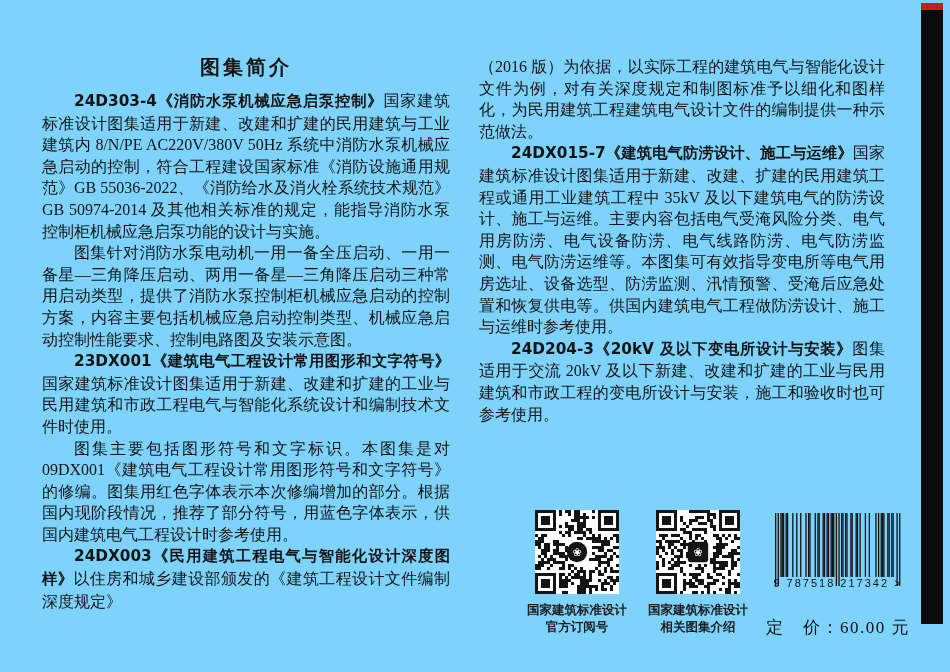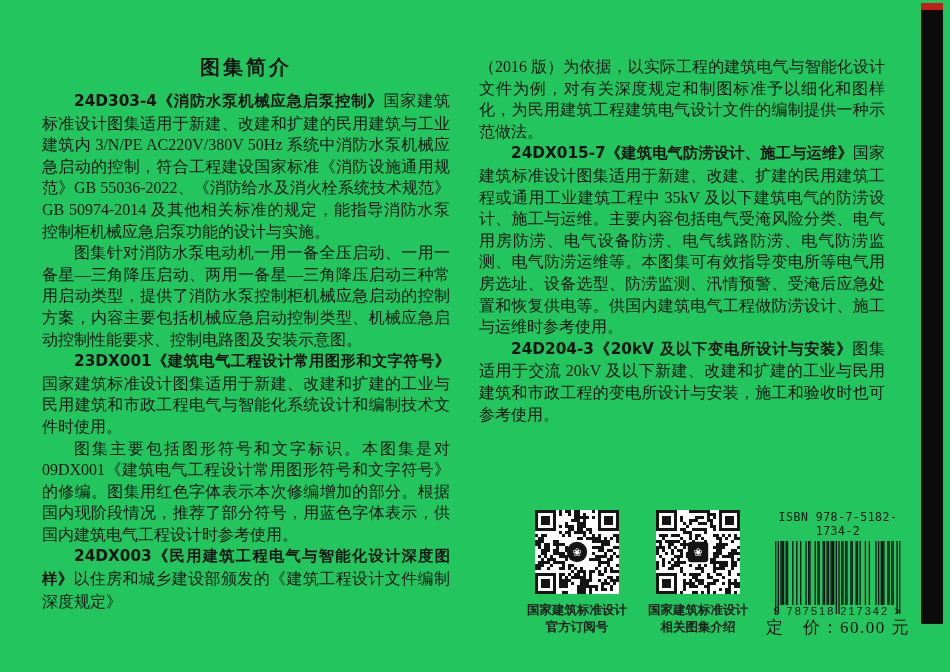--- a/index.html
+++ b/index.html
@@ -1,20 +1,20 @@
 <!DOCTYPE html>
 <html><head>
 <meta charset="utf-8">
 <style>
   html,body{margin:0;padding:0;}
   body{
     width:950px;height:672px;background:#f7f7f6;position:relative;overflow:hidden;
     font-family:"Liberation Serif","DejaVu Serif",serif;color:#141414;
   }
-  .page{position:absolute;inset:0;background:#22c55e;}
+  .page{position:absolute;inset:0;background:#7dd3fc;}
   
   .col{position:absolute;}
   .col-left{left:42px;top:54px;width:408px;}
   .col-right{left:470px;top:56px;width:406px;margin-left:9px;}
   .doc-title{
     text-align:center;font-family:"DejaVu Sans","Liberation Sans",sans-serif;
     font-weight:bold;font-size:20px;line-height:26px;letter-spacing:3px;margin:0 0 10px 0;
   }
   .para{margin:0;font-size:16px;line-height:21.6px;text-align:justify;}
   .para.indent{text-indent:2em;}
@@ -56,21 +56,21 @@
   .spine{position:absolute;left:921px;top:3px;width:22px;height:621px;}
   .spine-red{position:absolute;left:0;top:0;width:100%;height:7px;}
 </style>
 </head>
 <body>
 
 <div class="page">
 
   <div class="col col-left" id="col-left">
       <div class="doc-title">图集简介</div>
-      <div class="para indent"><span class="seg seg-b">24D303-4《消防水泵机械应急启泵控制》</span><span class="seg">国家建筑标准设计图集适用于新建、改建和扩建的民用建筑与工业建筑内 3/N/PE AC220V/380V 50Hz 系统中消防水泵机械应急启动的控制，符合工程建设国家标准《消防设施通用规范》GB 55036-2022、《消防给水及消火栓系统技术规范》GB 50974-2014 及其他相关标准的规定，能指导消防水泵控制柜机械应急启泵功能的设计与实施。</span></div>
+      <div class="para indent"><span class="seg seg-b">24D303-4《消防水泵机械应急启泵控制》</span><span class="seg">国家建筑标准设计图集适用于新建、改建和扩建的民用建筑与工业建筑内 8/N/PE AC220V/380V 50Hz 系统中消防水泵机械应急启动的控制，符合工程建设国家标准《消防设施通用规范》GB 55036-2022、《消防给水及消火栓系统技术规范》GB 50974-2014 及其他相关标准的规定，能指导消防水泵控制柜机械应急启泵功能的设计与实施。</span></div>
       <div class="para indent"><span class="seg">图集针对消防水泵电动机一用一备全压启动、一用一备星—三角降压启动、两用一备星—三角降压启动三种常用启动类型，提供了消防水泵控制柜机械应急启动的控制方案，内容主要包括机械应急启动控制类型、机械应急启动控制性能要求、控制电路图及安装示意图。</span></div>
       <div class="para indent"><span class="seg seg-b">23DX001《建筑电气工程设计常用图形和文字符号》</span><span class="seg">国家建筑标准设计图集适用于新建、改建和扩建的工业与民用建筑和市政工程电气与智能化系统设计和编制技术文件时使用。</span></div>
       <div class="para indent"><span class="seg">图集主要包括图形符号和文字标识。本图集是对 09DX001《建筑电气工程设计常用图形符号和文字符号》的修编。图集用红色字体表示本次修编增加的部分。根据国内现阶段情况，推荐了部分符号，用蓝色字体表示，供国内建筑电气工程设计时参考使用。</span></div>
       <div class="para indent"><span class="seg seg-b">24DX003《民用建筑工程电气与智能化设计深度图样》</span><span class="seg">以住房和城乡建设部颁发的《建筑工程设计文件编制深度规定》</span></div>
     </div>
   <div class="col col-right" id="col-right">
       <div class="para"><span class="seg">（2016 版）为依据，以实际工程的建筑电气与智能化设计文件为例，对有关深度规定和制图标准予以细化和图样化，为民用建筑工程建筑电气设计文件的编制提供一种示范做法。</span></div>
       <div class="para indent"><span class="seg seg-b">24DX015-7《建筑电气防涝设计、施工与运维》</span><span class="seg">国家建筑标准设计图集适用于新建、改建、扩建的民用建筑工程或通用工业建筑工程中 35kV 及以下建筑电气的防涝设计、施工与运维。主要内容包括电气受淹风险分类、电气用房防涝、电气设备防涝、电气线路防涝、电气防涝监测、电气防涝运维等。本图集可有效指导变电所等电气用房选址、设备选型、防涝监测、汛情预警、受淹后应急处置和恢复供电等。供国内建筑电气工程做防涝设计、施工与运维时参考使用。</span></div>
       <div class="para indent"><span class="seg seg-b">24D204-3《20kV 及以下变电所设计与安装》</span><span class="seg">图集适用于交流 20kV 及以下新建、改建和扩建的工业与民用建筑和市政工程的变电所设计与安装，施工和验收时也可参考使用。</span></div>
     </div>
@@ -608,21 +608,20 @@
         <rect fill="#fff" x="3" y="66" width="15" height="15"></rect>
         <rect x="6" y="69" width="9" height="9"></rect>
         <rect x="31.8" y="31.8" width="20.4" height="20.4" rx="3"></rect>
         <text x="42" y="46" text-anchor="middle" font-size="11" fill="#fff">❀</text>
       </svg>
     <div class="qr-label first">国家建筑标准设计</div>
     <div class="qr-label">相关图集介绍</div>
   </div>
 
   <div class="isbn-block">
-    <div class="isbn-line">ISBN 978-7-5182-1734-2</div>
     <svg id="barcode" class="barcode-svg" xmlns="http://www.w3.org/2000/svg" viewBox="0 0 125.4 73" width="125.4" height="73" fill="#141414">
         <rect x="0.00" y="0" width="1.32" height="73"></rect>
         <rect x="2.64" y="0" width="1.32" height="73"></rect>
         <rect x="5.28" y="0" width="1.32" height="64"></rect>
         <rect x="6.60" y="0" width="1.32" height="64"></rect>
         <rect x="7.92" y="0" width="1.32" height="64"></rect>
         <rect x="10.56" y="0" width="1.32" height="64"></rect>
         <rect x="11.88" y="0" width="1.32" height="64"></rect>
         <rect x="17.16" y="0" width="1.32" height="64"></rect>
         <rect x="21.12" y="0" width="1.32" height="64"></rect>

